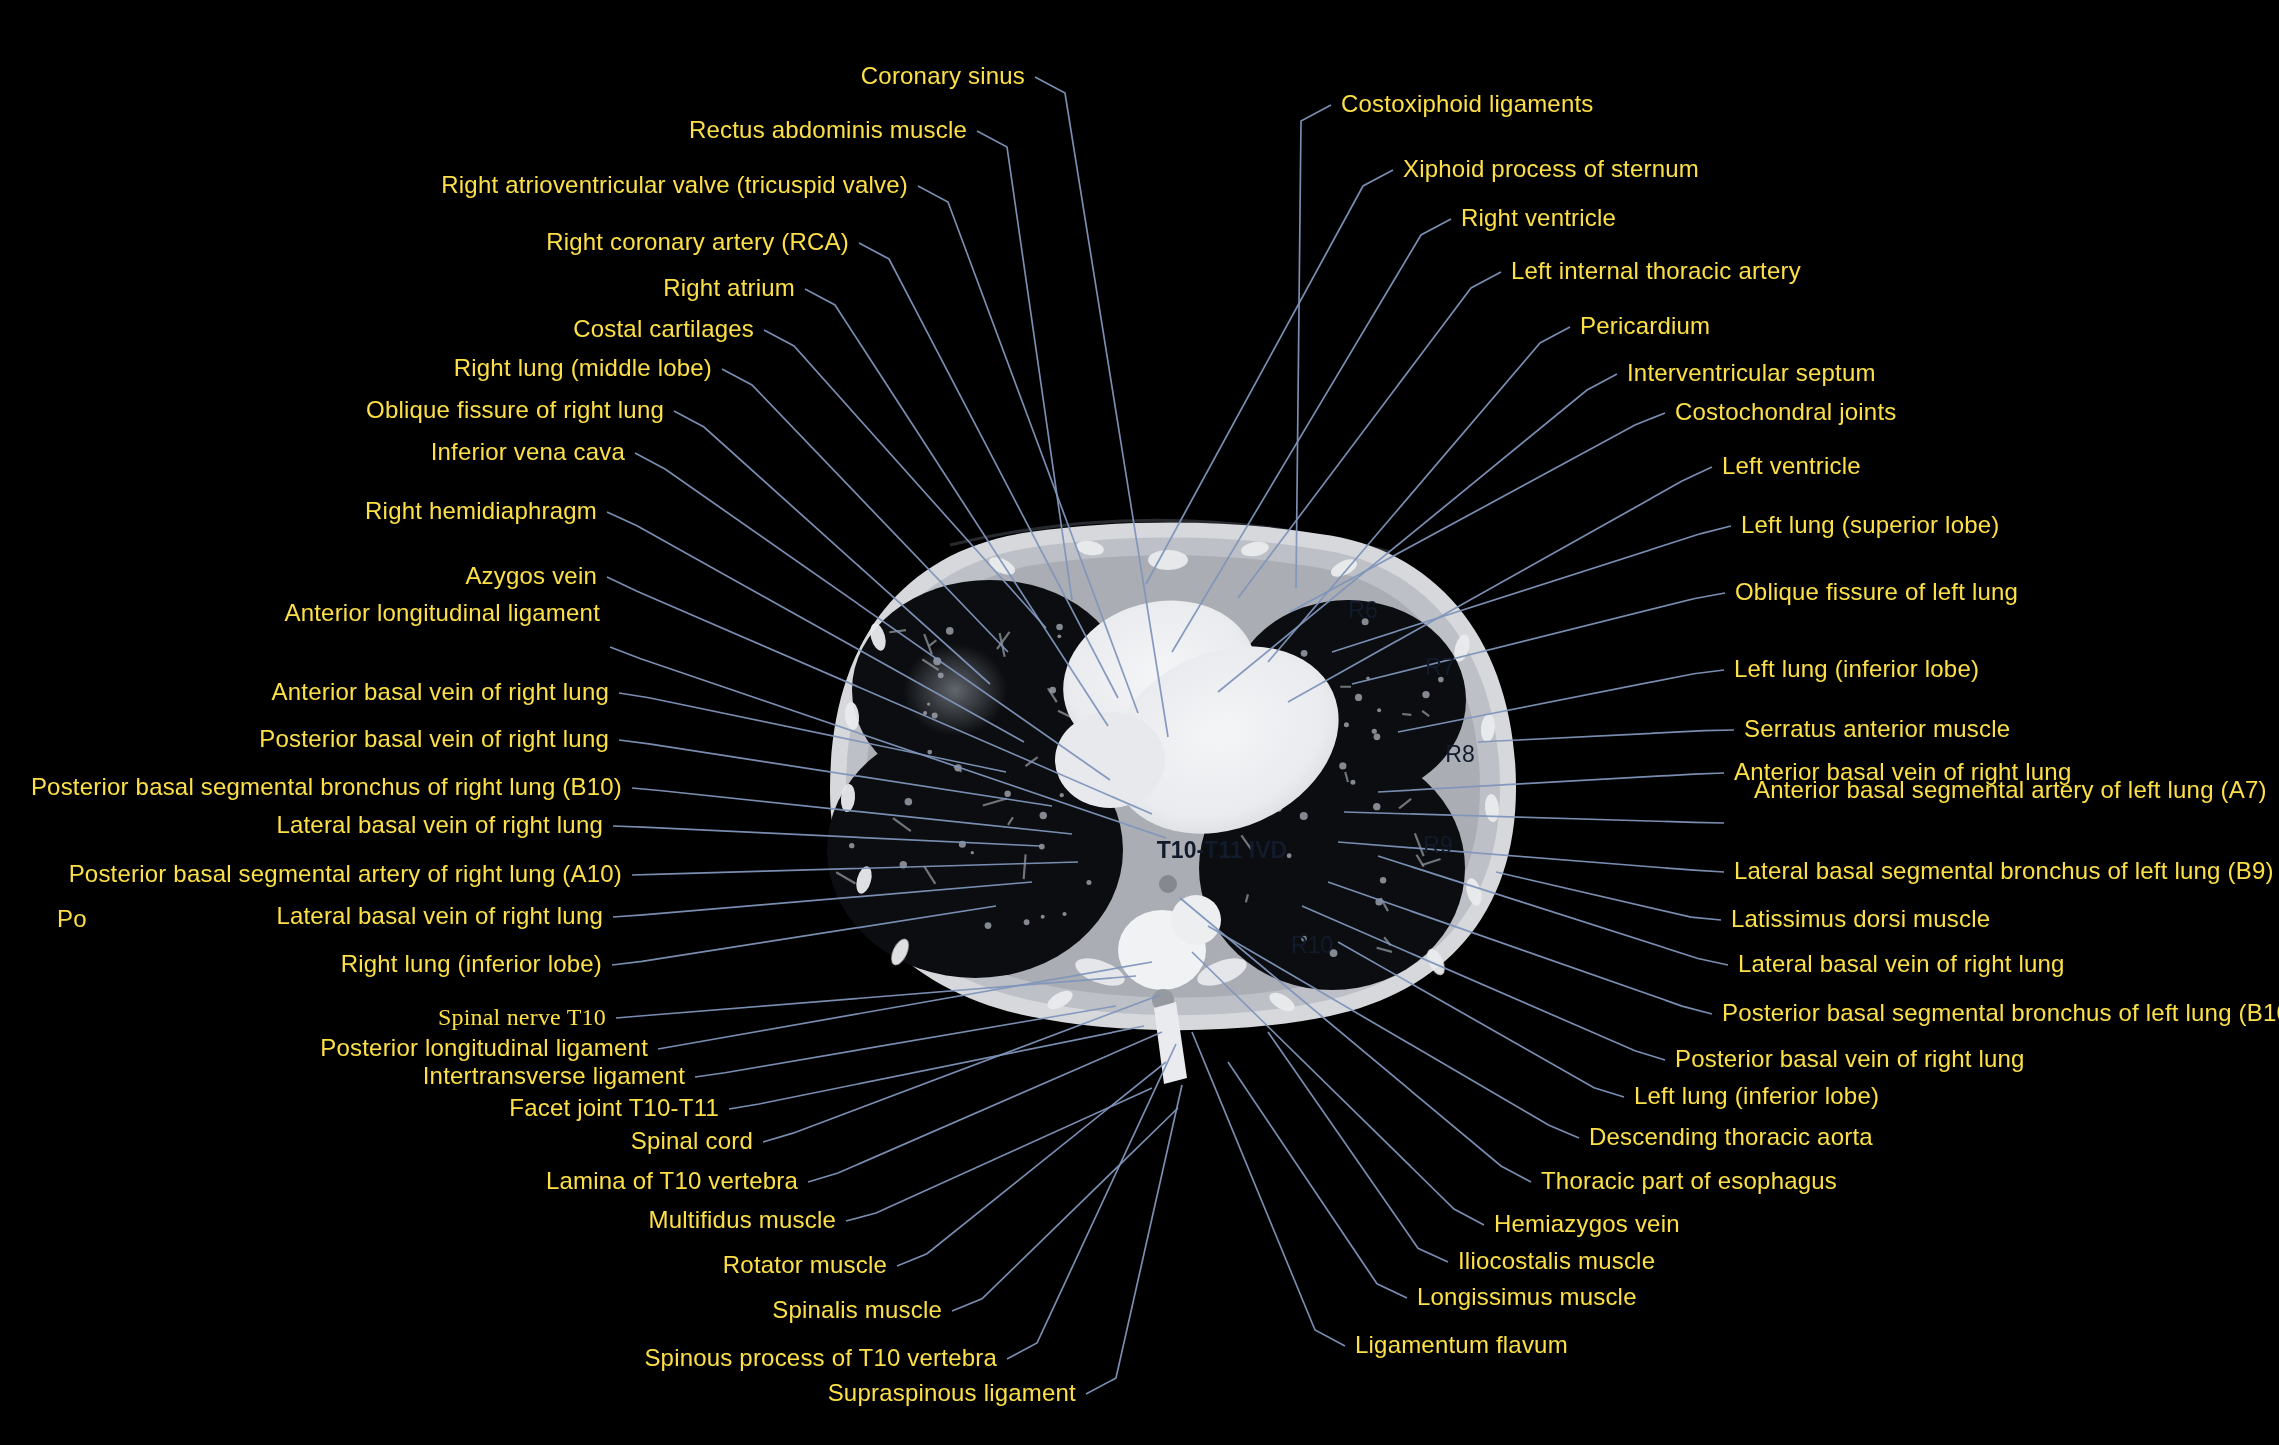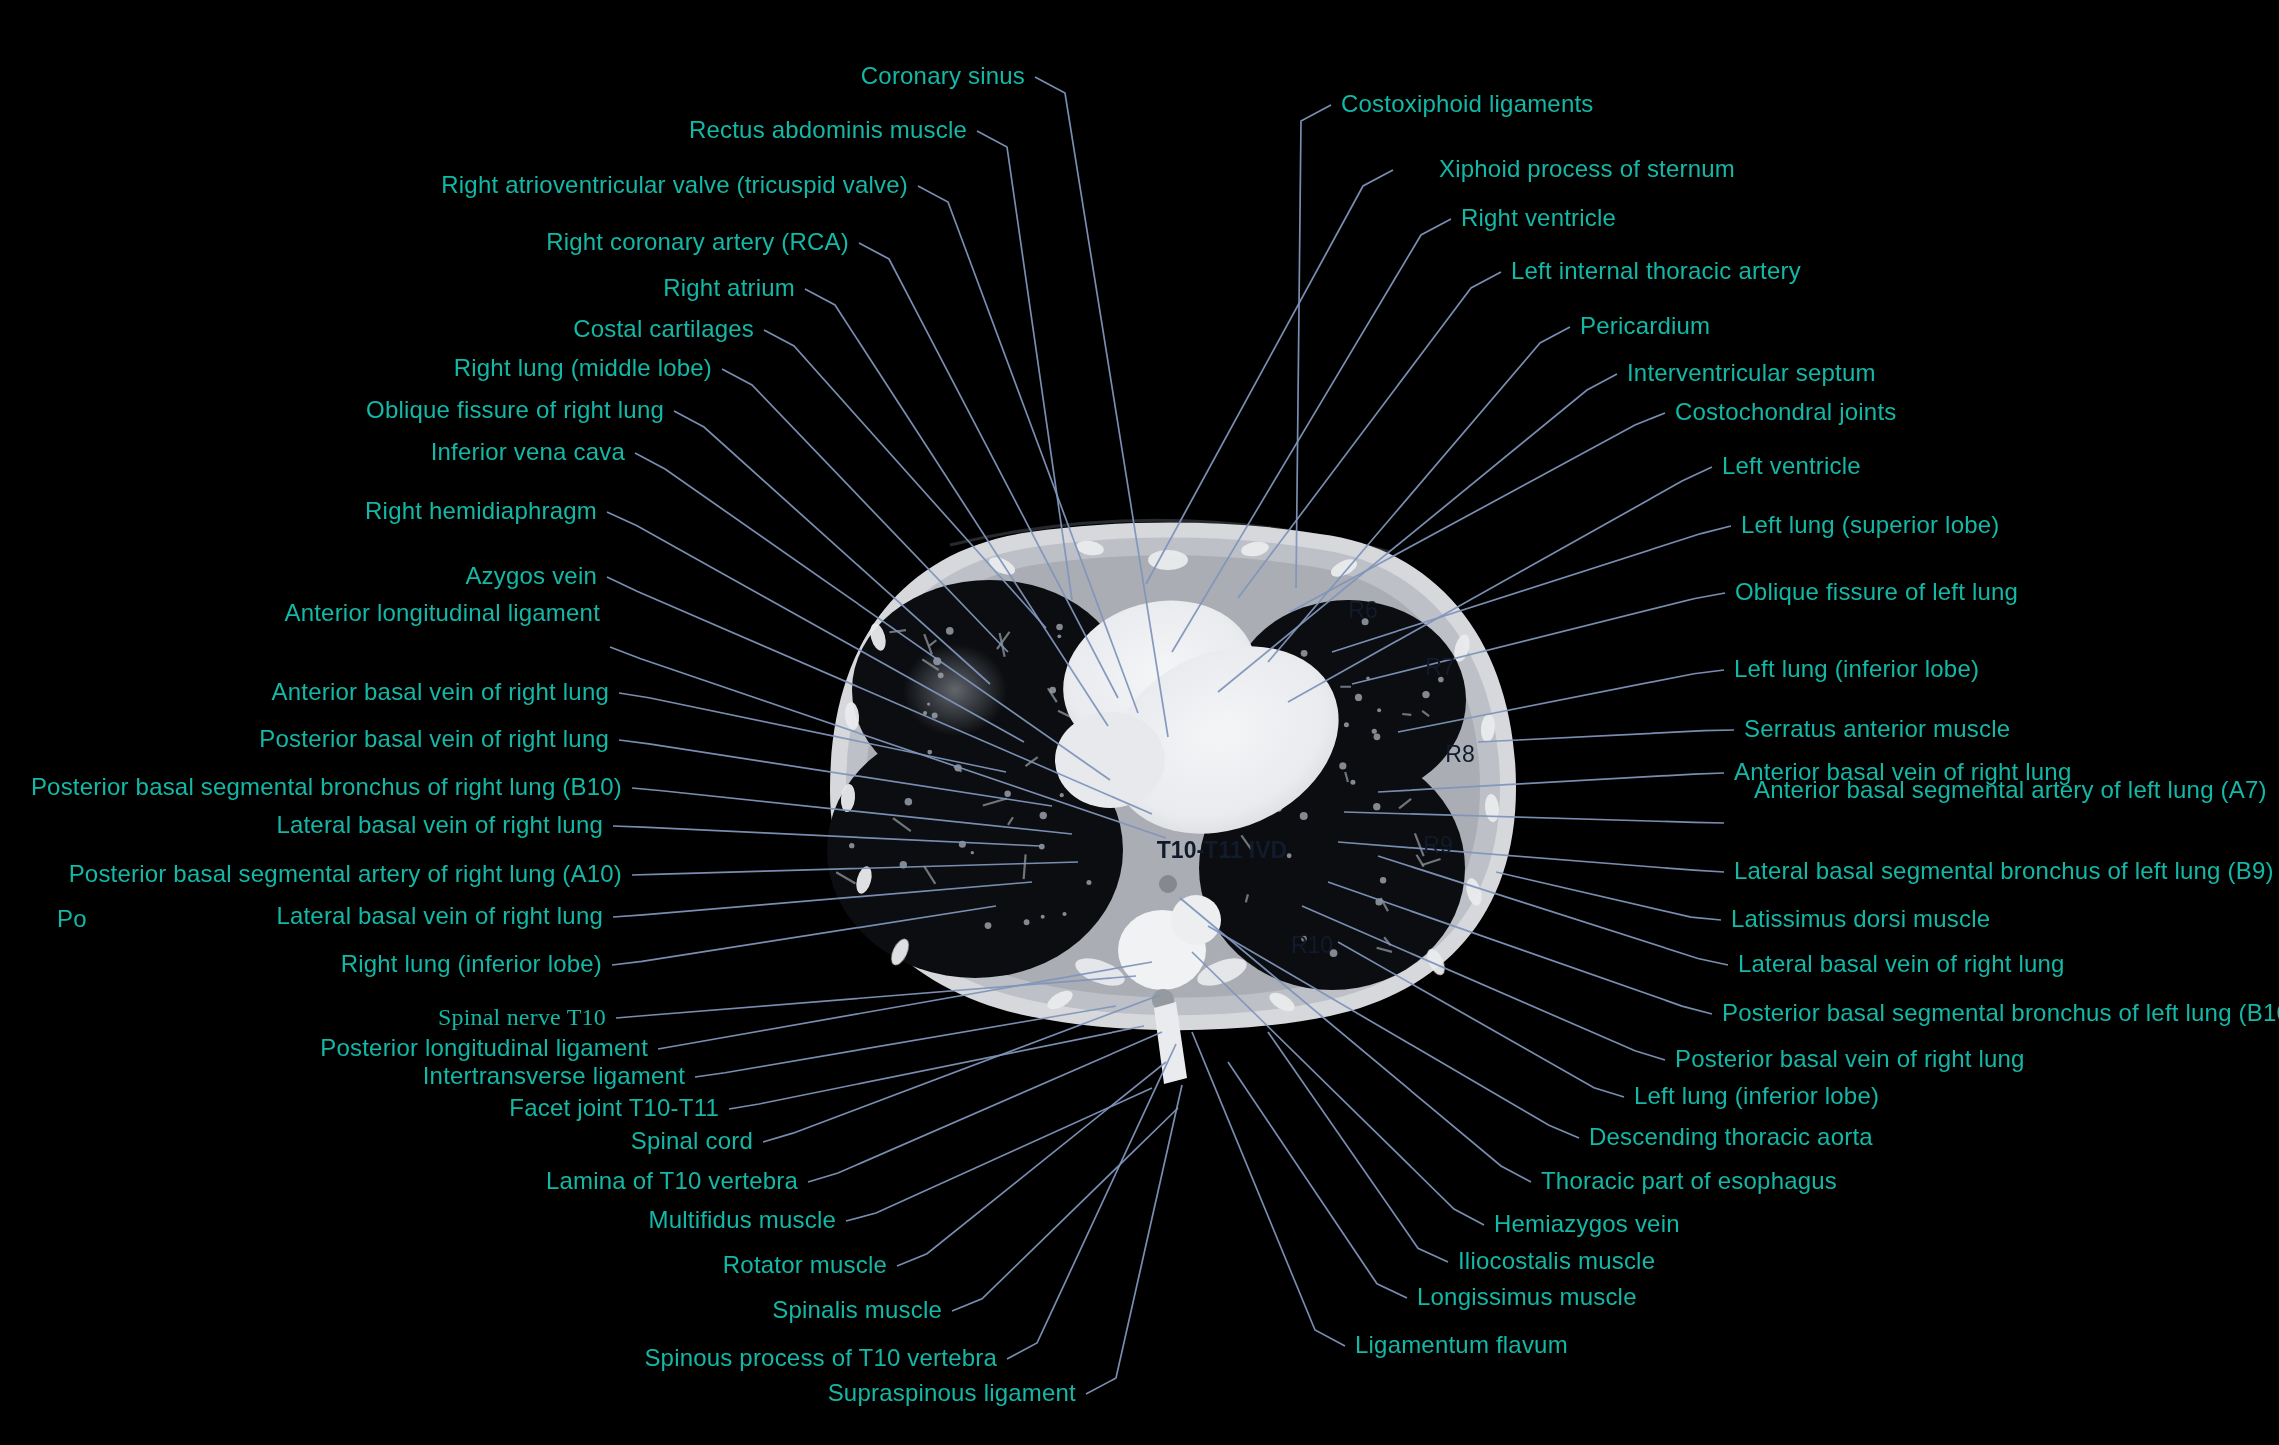--- a/index.html
+++ b/index.html
@@ -2,21 +2,21 @@
 <html><head>
 <meta charset="utf-8">
 <style>
   html,body{margin:0;padding:0;background:#000;}
   .stage{
     position:relative;width:2279px;height:1445px;background:#000;
     overflow:hidden;font-family:"Liberation Sans",sans-serif;
   }
   .stage svg{position:absolute;left:0;top:0;}
   .anat-label{
-    position:absolute;color:#14b8a6;font-size:24px;line-height:1.1;
+    position:absolute;color:#fde047;font-size:24px;line-height:1.1;
     white-space:nowrap;transform:translateY(-52%);cursor:pointer;
     letter-spacing:.2px;
   }
   .anat-label.align-right{transform:translate(-100%,-52%);}
 </style>
 </head>
 <body>
 
 <div class="stage">
 
@@ -289,21 +289,21 @@
       <div class="anat-label align-right" style="left: 685px; top: 1077px;">Intertransverse ligament</div>
       <div class="anat-label align-right" style="left: 719px; top: 1109px;">Facet joint T10-T11</div>
       <div class="anat-label align-right" style="left: 753px; top: 1142px;">Spinal cord</div>
       <div class="anat-label align-right" style="left: 798px; top: 1182px;">Lamina of T10 vertebra</div>
       <div class="anat-label align-right" style="left: 836px; top: 1221px;">Multifidus muscle</div>
       <div class="anat-label align-right" style="left: 887px; top: 1266px;">Rotator muscle</div>
       <div class="anat-label align-right" style="left: 942px; top: 1311px;">Spinalis muscle</div>
       <div class="anat-label align-right" style="left: 997px; top: 1359px;">Spinous process of T10 vertebra</div>
       <div class="anat-label align-right" style="left: 1076px; top: 1394px;">Supraspinous ligament</div>
       <div class="anat-label" style="left: 1341px; top: 105px;">Costoxiphoid ligaments</div>
-      <div class="anat-label" style="left: 1403px; top: 170px; margin-left: 36px;">Xiphoid process of sternum</div>
+      <div class="anat-label" style="left: 1403px; top: 170px;">Xiphoid process of sternum</div>
       <div class="anat-label" style="left: 1461px; top: 219px;">Right ventricle</div>
       <div class="anat-label" style="left: 1511px; top: 272px;">Left internal thoracic artery</div>
       <div class="anat-label" style="left: 1580px; top: 327px;">Pericardium</div>
       <div class="anat-label" style="left: 1627px; top: 374px;">Interventricular septum</div>
       <div class="anat-label" style="left: 1675px; top: 413px;">Costochondral joints</div>
       <div class="anat-label" style="left: 1722px; top: 467px;">Left ventricle</div>
       <div class="anat-label" style="left: 1741px; top: 526px;">Left lung (superior lobe)</div>
       <div class="anat-label" style="left: 1735px; top: 593px;">Oblique fissure of left lung</div>
       <div class="anat-label" style="left: 1734px; top: 670px;">Left lung (inferior lobe)</div>
       <div class="anat-label" style="left: 1744px; top: 730px;">Serratus anterior muscle</div>

